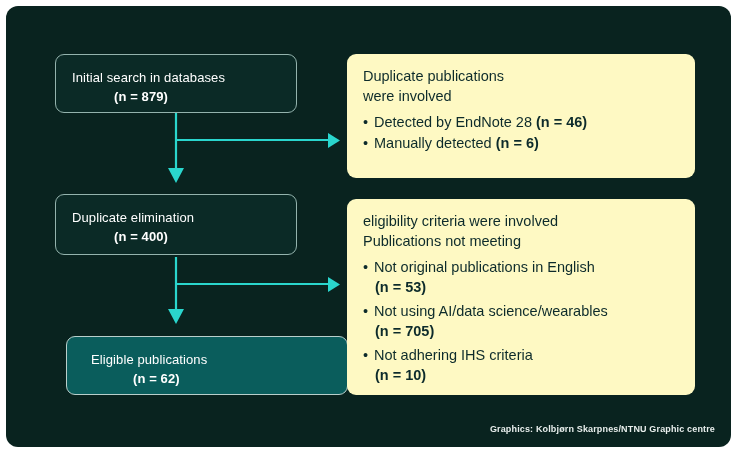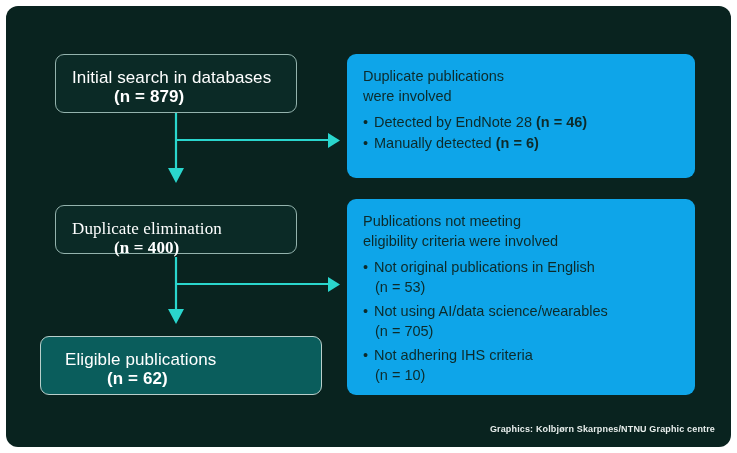--- a/index.html
+++ b/index.html
@@ -33,38 +33,38 @@
   }
 
   
   .lbox {
     position: absolute;
     box-sizing: border-box;
     border-radius: 9px;
     border: 1px solid #94b3ad;
     padding: 13px 16px 0 16px;
     color: #ffffff;
-    font-size: 17px;
+    font-size: 13px;
     line-height: 19px;
   }
   .lbox.dark { background: #0b2a26; }
   .lbox.teal { background: #0a5d5c; border-color: #b9cfcb; }
 
   .lbox .l1 { font-weight: 400; letter-spacing: .1px; }
   .lbox .l2 { font-weight: 700; letter-spacing: .1px; margin-left: 42px; }
 
   #box-initial      { left: 49px;  top: 48px;  width: 242px; height: 59px; }
-  #box-duplicate    { left: 49px;  top: 199px; width: 242px; height: 49px; font-family: Liberation Serif, serif; }
-  #box-eligible     { left: 34px;  top: 330px; width: 282px; height: 59px; padding-left: 24px; }
+  #box-duplicate    { left: 49px;  top: 188px; width: 242px; height: 61px; }
+  #box-eligible     { left: 60px;  top: 330px; width: 282px; height: 59px; padding-left: 24px; }
 
   
   .rpanel {
     position: absolute;
     box-sizing: border-box;
-    background: #0ea5e9;
+    background: #fef9c3;
     border-radius: 9px;
     color: #0d2b2b;
     padding: 13px 15px 0 16px;
     font-size: 14.5px;
     line-height: 19.5px;
   }
   .rpanel .head { font-weight: 400; }
   .rpanel ul {
     list-style: none;
     margin: 7px 0 0 0;
@@ -74,21 +74,21 @@
     position: relative;
     padding-left: 11px;
     margin-bottom: 1px;
   }
   .rpanel li .dot {
     position: absolute;
     left: 0;
     top: 0;
   }
   .rpanel li .n { font-weight: 700; }
-  .rpanel li .sub { display: block; font-weight: 400; padding-left: 1px; }
+  .rpanel li .sub { display: block; font-weight: 700; padding-left: 1px; }
   .rpanel.spaced li { margin-bottom: 5px; }
 
   #panel-duplicates { left: 341px; top: 48px;  width: 348px; height: 124px; }
   #panel-eligibility{ left: 341px; top: 193px; width: 348px; height: 196px; }
 
   
   #connectors {
     position: absolute;
     left: 0; top: 0;
     width: 725px; height: 441px;
@@ -157,22 +157,22 @@
         <li>
           <span class="dot">•</span><span>Detected by EndNote 28 </span><span class="n">(n = 46)</span>
         </li>
         <li>
           <span class="dot">•</span><span>Manually detected </span><span class="n">(n = 6)</span>
         </li>
       </ul>
     </div>
 
     <div class="rpanel spaced" id="panel-eligibility">
+      <div class="head">eligibility criteria were involved</div>
       <div class="head">Publications not meeting</div>
-      <div class="head">eligibility criteria were involved</div>
       <ul>
         <li>
           <span class="dot">•</span><span>Not original publications in English</span><span class="sub">(n = 53)</span>
         </li>
         <li>
           <span class="dot">•</span><span>Not using AI/data science/wearables</span><span class="sub">(n = 705)</span>
         </li>
         <li>
           <span class="dot">•</span><span>Not adhering IHS criteria</span><span class="sub">(n = 10)</span>
         </li>

